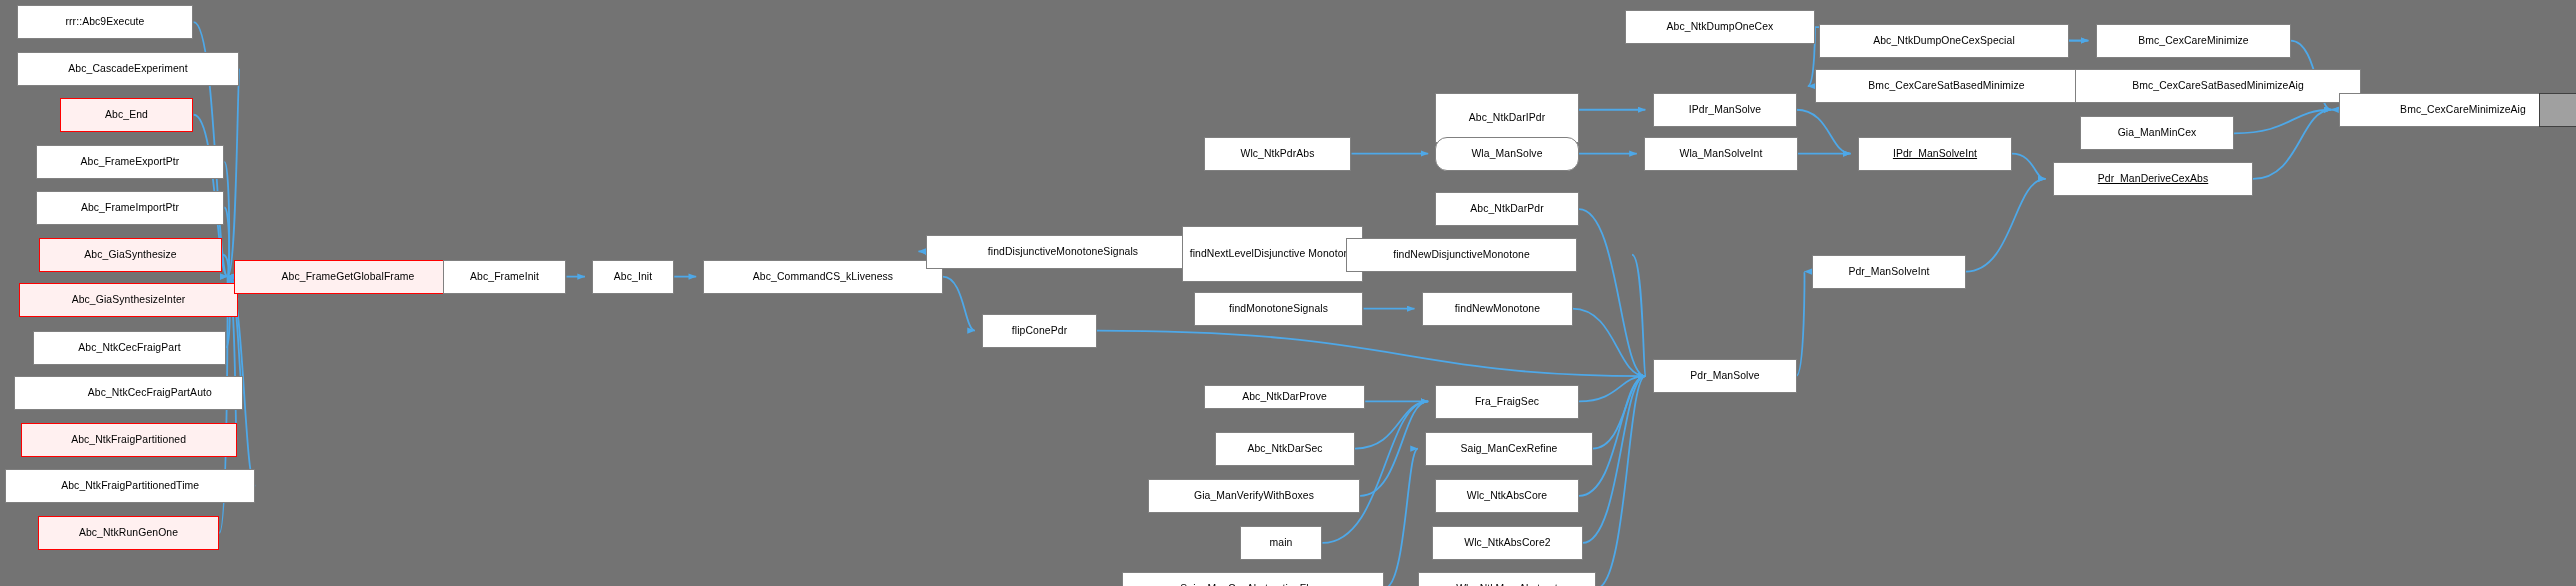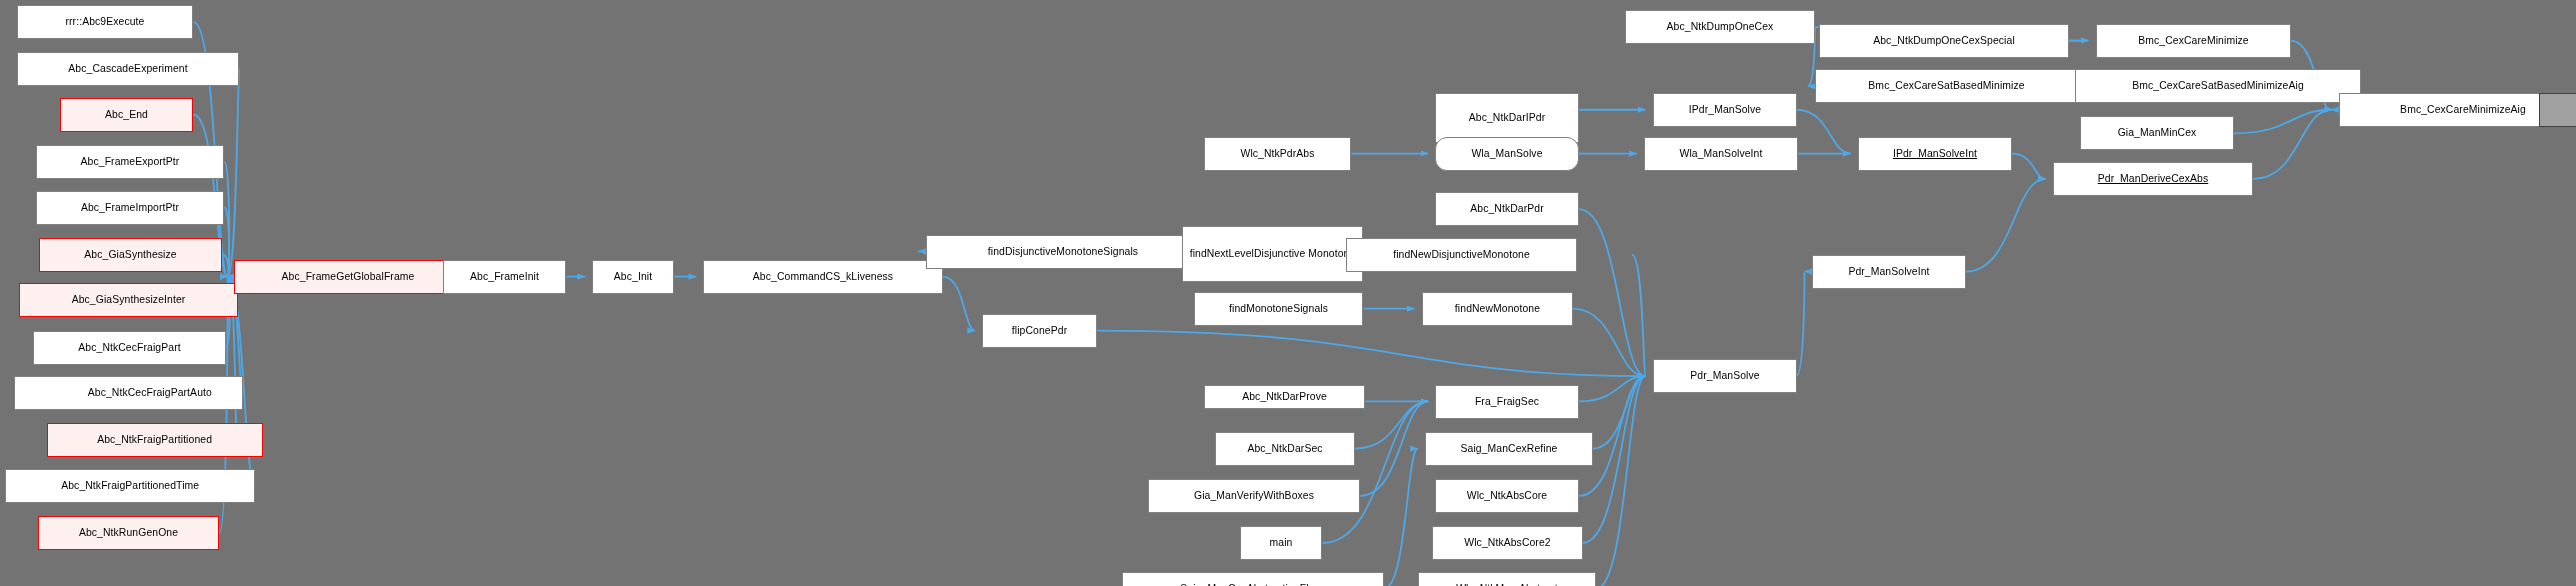--- a/index.html
+++ b/index.html
@@ -105,21 +105,21 @@
   <div id="nodes-layer">
       <div class="node" style="left: 17px; top: 5.2px; width: 176px; height: 34px;">rrr::Abc9Execute</div>
       <div class="node" style="left: 17px; top: 52px; width: 222px; height: 34px;">Abc_CascadeExperiment</div>
       <div class="node red" style="left: 60px; top: 98px; width: 133px; height: 34px;">Abc_End</div>
       <div class="node" style="left: 36px; top: 145px; width: 188px; height: 34px;">Abc_FrameExportPtr</div>
       <div class="node" style="left: 36px; top: 191px; width: 188px; height: 34px;">Abc_FrameImportPtr</div>
       <div class="node red" style="left: 39px; top: 238px; width: 183px; height: 34px;">Abc_GiaSynthesize</div>
       <div class="node red" style="left: 19px; top: 283px; width: 219px; height: 34px;">Abc_GiaSynthesizeInter</div>
       <div class="node" style="left: 33px; top: 331px; width: 193px; height: 34px;">Abc_NtkCecFraigPart</div>
       <div class="node" style="left: 13.8px; top: 376px; width: 229px; height: 34px; padding-left: 43px;">Abc_NtkCecFraigPartAuto</div>
-      <div class="node red" style="left: 20.6px; top: 423px; width: 216px; height: 34px; margin-left: 26px;">Abc_NtkFraigPartitioned</div>
+      <div class="node red" style="left: 20.6px; top: 423px; width: 216px; height: 34px;">Abc_NtkFraigPartitioned</div>
       <div class="node" style="left: 5.2px; top: 469px; width: 250px; height: 34px;">Abc_NtkFraigPartitionedTime</div>
       <div class="node red" style="left: 38px; top: 516px; width: 181px; height: 34px;">Abc_NtkRunGenOne</div>
       <div class="node red" style="left: 234px; top: 260px; width: 228px; height: 34px;">Abc_FrameGetGlobalFrame</div>
       <div class="node" style="left: 443px; top: 260px; width: 123px; height: 34px;">Abc_FrameInit</div>
       <div class="node" style="left: 592px; top: 260px; width: 82px; height: 34px;">Abc_Init</div>
       <div class="node" style="left: 703px; top: 260px; width: 240px; height: 34px;">Abc_CommandCS_kLiveness</div>
       <div class="node" style="left: 926px; top: 235px; width: 274px; height: 34px;">findDisjunctiveMonotoneSignals</div>
       <div class="node" style="left: 982px; top: 314px; width: 115px; height: 34px;">flipConePdr</div>
       <div class="node wrap" style="left: 1182px; top: 226px; width: 181px; height: 56px;">findNextLevelDisjunctive Monotone</div>
       <div class="node" style="left: 1194px; top: 292px; width: 169px; height: 34px;">findMonotoneSignals</div>

